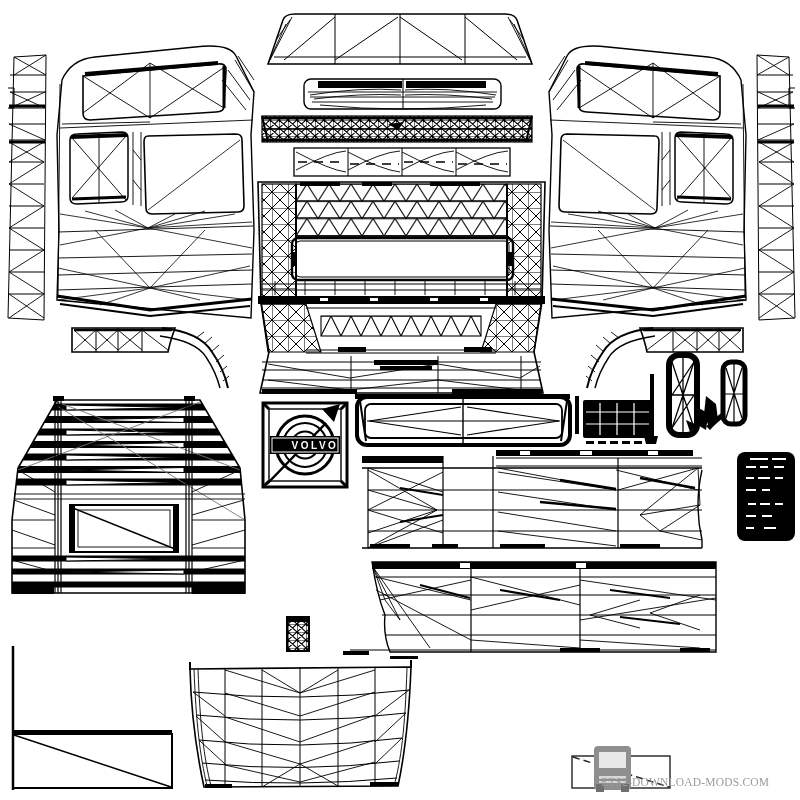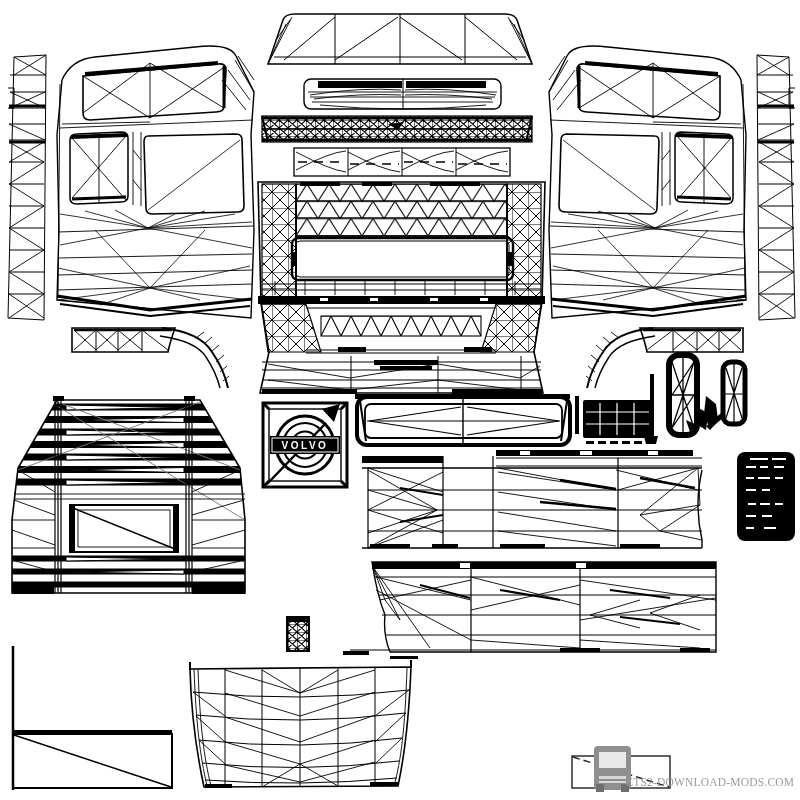--- a/index.html
+++ b/index.html
@@ -1,22 +1,22 @@
 <!DOCTYPE html>
 <html><head>
 <meta charset="utf-8">
 <style>
   html,body{margin:0;padding:0;background:#fff;}
   #stage{position:relative;width:800px;height:800px;background:#fff;overflow:hidden;
          font-family:"Liberation Sans",sans-serif;}
   #wire{position:absolute;left:0;top:0;}
-  .volvo-text{position:absolute;left:270px;top:437px;width:70px;height:17px;
+  .volvo-text{position:absolute;left:280px;top:437px;width:70px;height:17px;
       line-height:17px;text-align:center;color:#fff;font-weight:bold;font-size:10px;
       letter-spacing:2.5px;font-family:"Liberation Sans",sans-serif;}
-  .wm-text{position:absolute;left:626px;top:776px;white-space:nowrap;
+  .wm-text{position:absolute;left:601px;top:776px;white-space:nowrap;
       font-family:"Liberation Serif",serif;font-size:11.5px;color:#9a9a9a;letter-spacing:.2px;}
 </style>
 </head>
 <body>
 
 <div id="stage">
 <svg id="wire" width="800" height="800" viewBox="0 0 800 800">
 <defs>
   <pattern id="xm" patternUnits="userSpaceOnUse" width="16" height="16">
     <path d="M0,0H16M0,0V16M0,0L16,16M16,0L0,16" stroke="#000" stroke-width="1" fill="none"></path>

